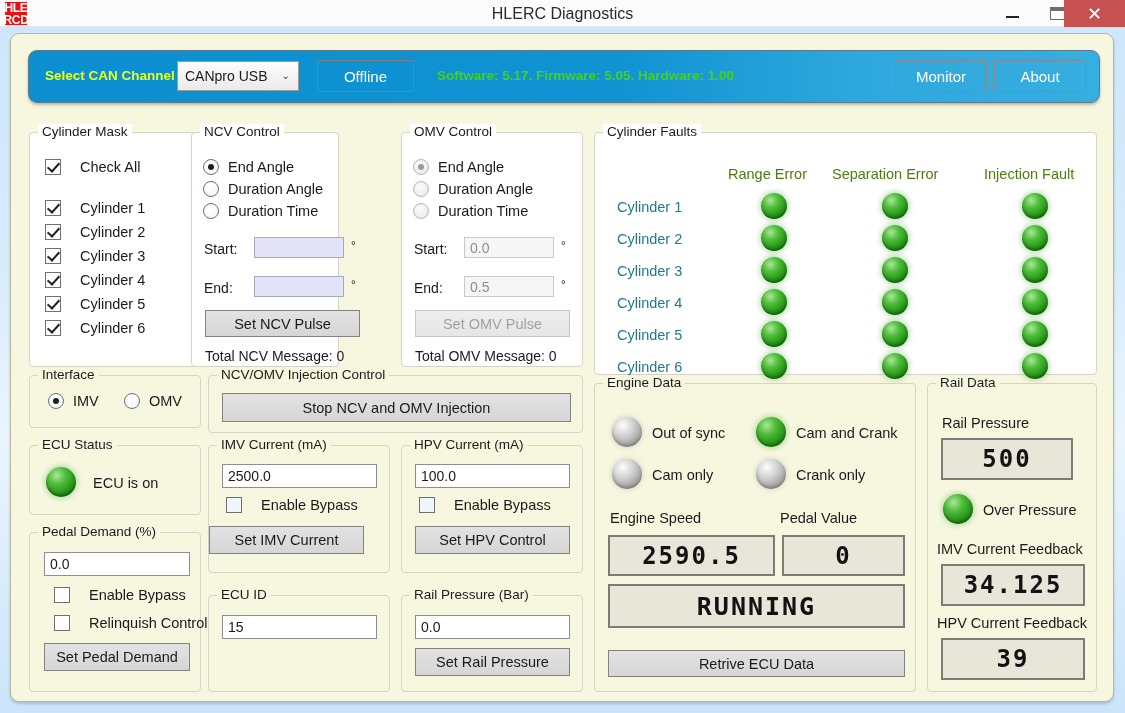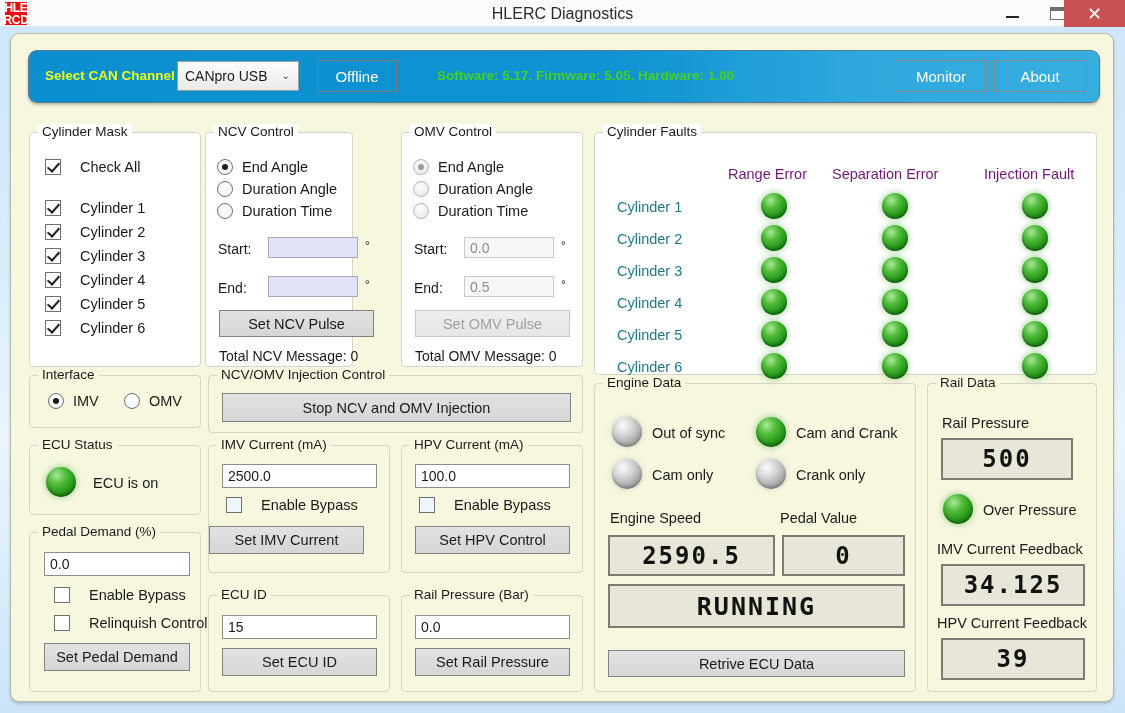--- a/index.html
+++ b/index.html
@@ -92,21 +92,21 @@
     border: 1px solid #9b9b9b;
     font-size: 14px; color: #1a1a1a;
     padding-left: 7px; line-height: 28px;
     cursor: default;
   }
   #select-can .chev {
     position: absolute; right: 8px; top: 0; font-size: 10px; color: #444;
   }
   #btn-offline {
     position: absolute; left: 288px; top: 9px;
-    width: 80px; height: 32px;
+    width: 97px; height: 32px;
     border: 1px solid #7d7d7d; background: transparent;
     color: #ffffff; font-size: 15px;
     display: flex; align-items: center; justify-content: center;
     cursor: default;
   }
   #version-text {
     position: absolute; left: 408px; top: 17px;
     font-size: 13.5px; font-weight: bold; color: #46d120;
   }
   #btn-monitor, #btn-about {
@@ -225,21 +225,21 @@
     position: absolute;
     background: #e8e6d8;
     border: 2px solid #7c7c74;
     display: flex; align-items: center; justify-content: center;
     font-family: "DejaVu Sans Mono", monospace;
     font-weight: bold;
     color: #121212;
     letter-spacing: 2px;
   }
 
-  .colhdr { position: absolute; font-size: 14.5px; color: #701a75; white-space: nowrap; }
+  .colhdr { position: absolute; font-size: 14.5px; color: #4d7c0f; white-space: nowrap; }
   .cyllbl { position: absolute; font-size: 14.5px; color: #1f7a8c; white-space: nowrap; }
 </style>
 </head>
 <body>
 
 <div id="titlebar">
   <div id="app-logo">
     <span>HLE</span>
     <span>RCD</span>
   </div>
@@ -295,21 +295,21 @@
     <div class="cb" style="left:15px; top:163px;">
       <span class="box checked"></span>
       <span class="lbl">Cylinder 5</span>
     </div>
     <div class="cb" style="left:15px; top:187px;">
       <span class="box checked"></span>
       <span class="lbl">Cylinder 6</span>
     </div>
   </div>
 
-  <div class="gbox white" style="left:194px; top:98px; width:148px; height:235px;text-align:center;">
+  <div class="gbox white" style="left:180px; top:98px; width:148px; height:235px;text-align:center;">
     <div class="legend">NCV Control</div>
     <div class="rd" style="left:11px; top:26px;">
       <span class="dot sel"></span>
       <span class="lbl">End Angle</span>
     </div>
     <div class="rd" style="left:11px; top:48px;">
       <span class="dot"></span>
       <span class="lbl">Duration Angle</span>
     </div>
     <div class="rd" style="left:11px; top:70px;">
@@ -439,21 +439,20 @@
     <div class="cb lite" style="left:17px; top:51px;">
       <span class="box"></span>
       <span class="lbl">Enable Bypass</span>
     </div>
     <div class="btn" style="left:13px; top:80px; width:155px; height:28px;">Set HPV Control</div>
   </div>
 
   <div class="gbox" style="left:197px; top:561px; width:182px; height:97px;">
     <div class="legend">ECU ID</div>
     <div class="tin" style="left:13px; top:19px; width:155px; height:24px;">15</div>
-    <div class="btn" style="left:13px; top:52px; width:155px; height:28px;">Set ECU ID</div>
   </div>
 
   <div class="gbox" style="left:390px; top:561px; width:182px; height:97px;">
     <div class="legend">Rail Pressure (Bar)</div>
     <div class="tin" style="left:13px; top:19px; width:155px; height:24px;">0.0</div>
     <div class="btn" style="left:13px; top:52px; width:155px; height:28px;">Set Rail Pressure</div>
   </div>
 
   <div class="gbox" style="left:583px; top:349px; width:322px; height:309px;">
     <div class="legend">Engine Data</div>

